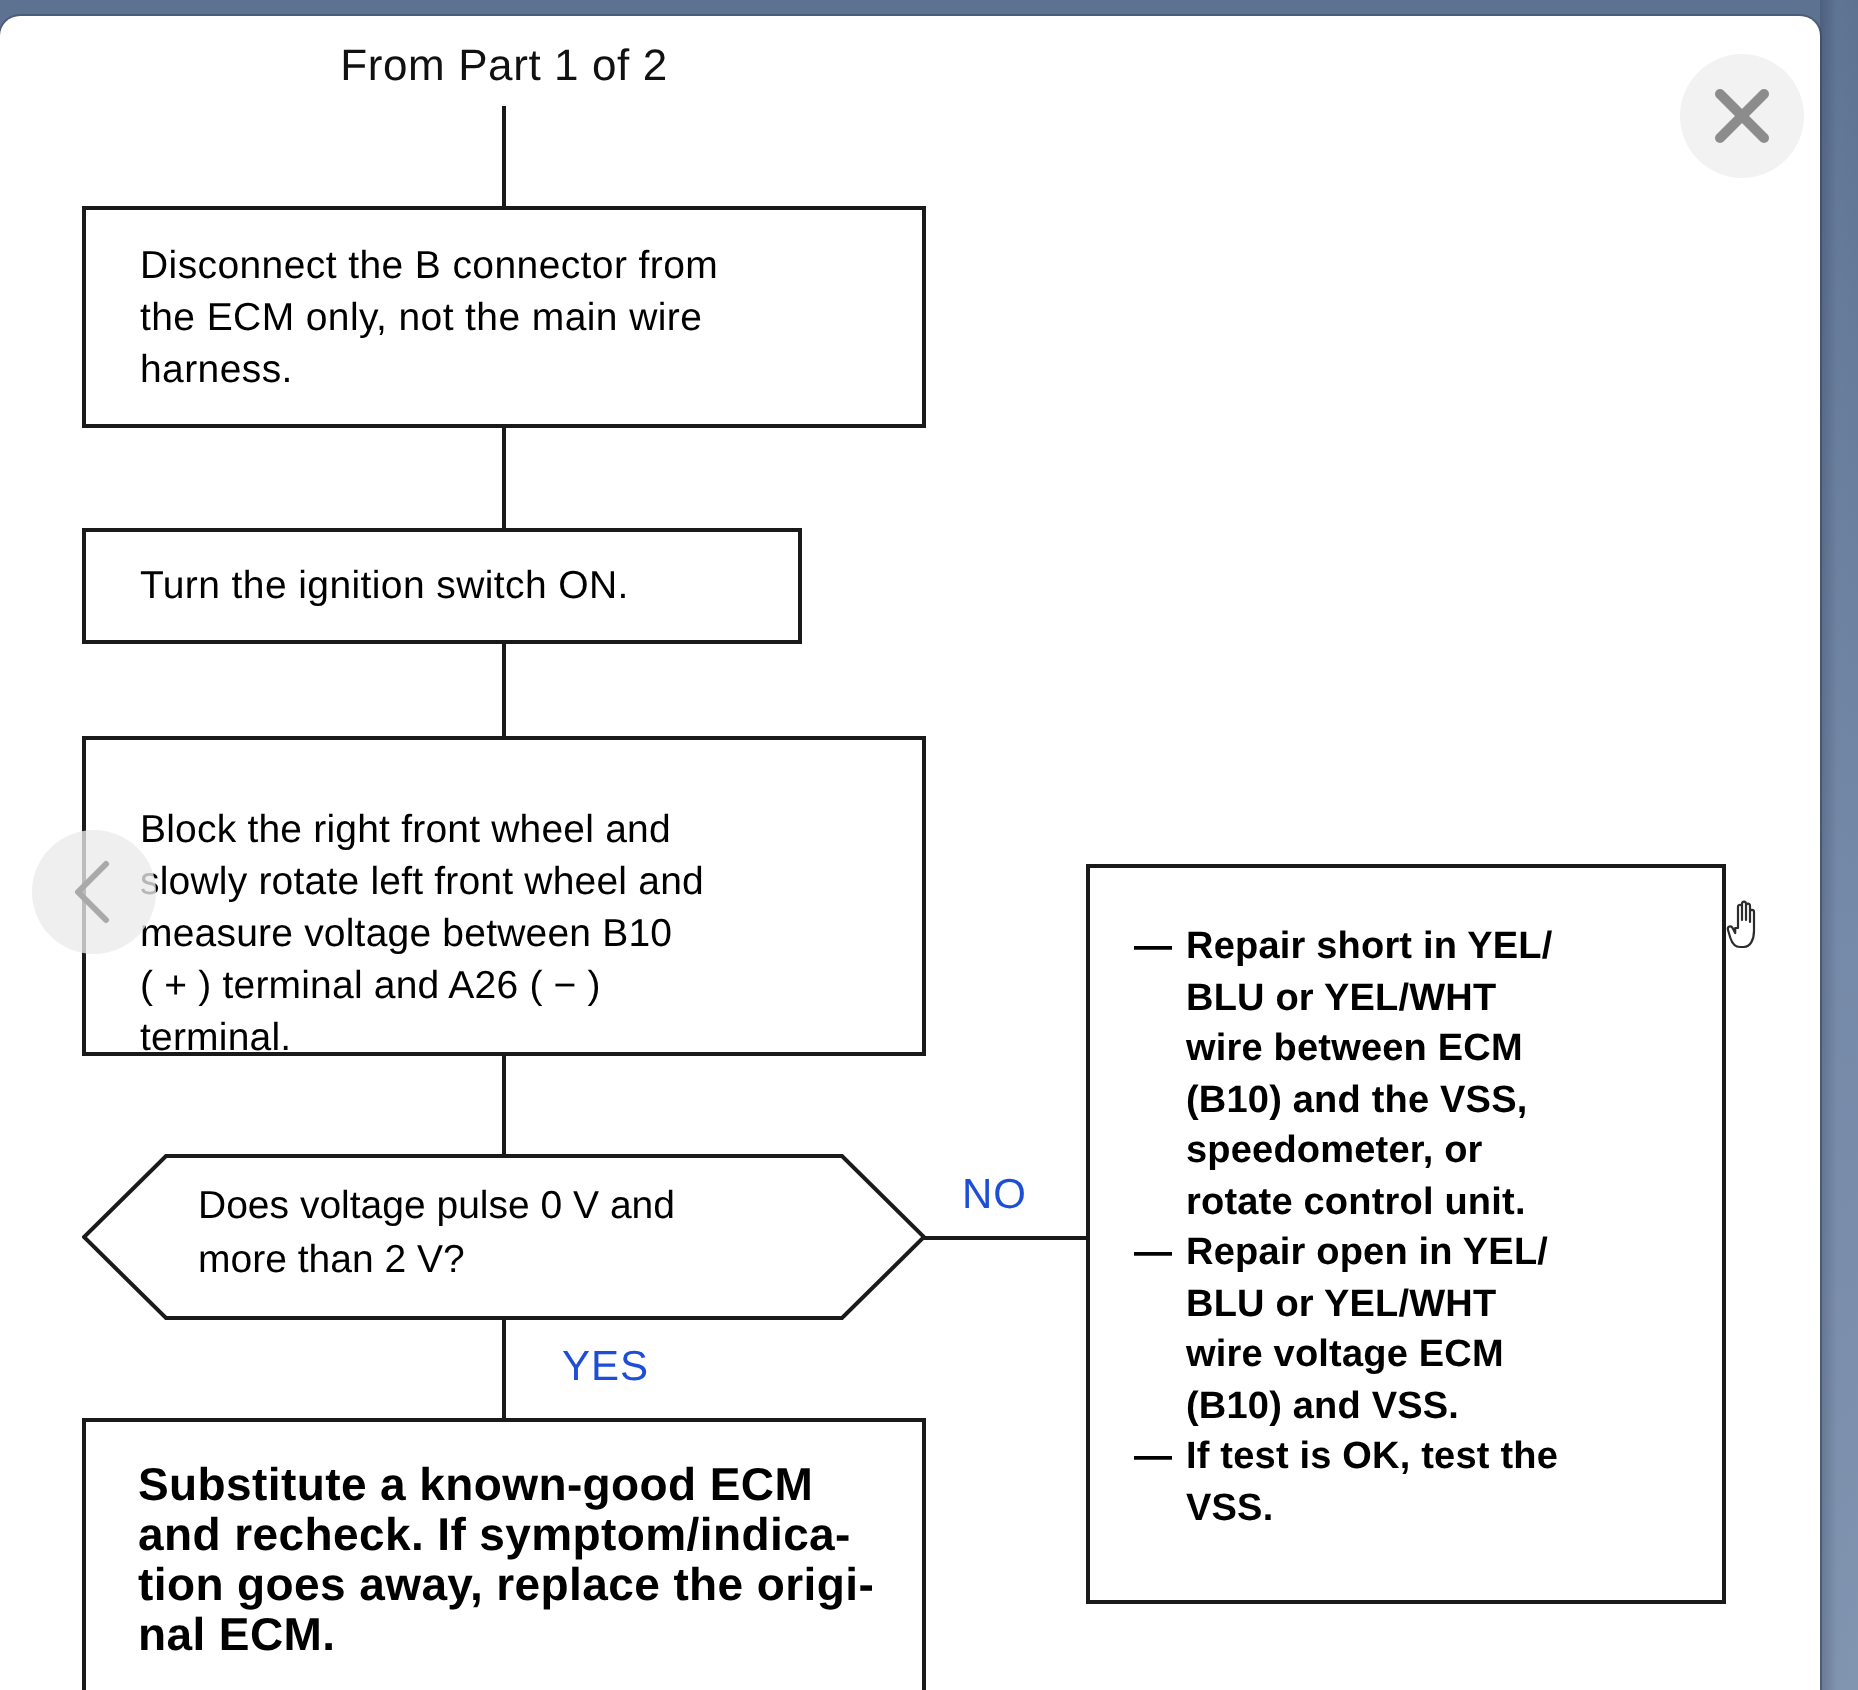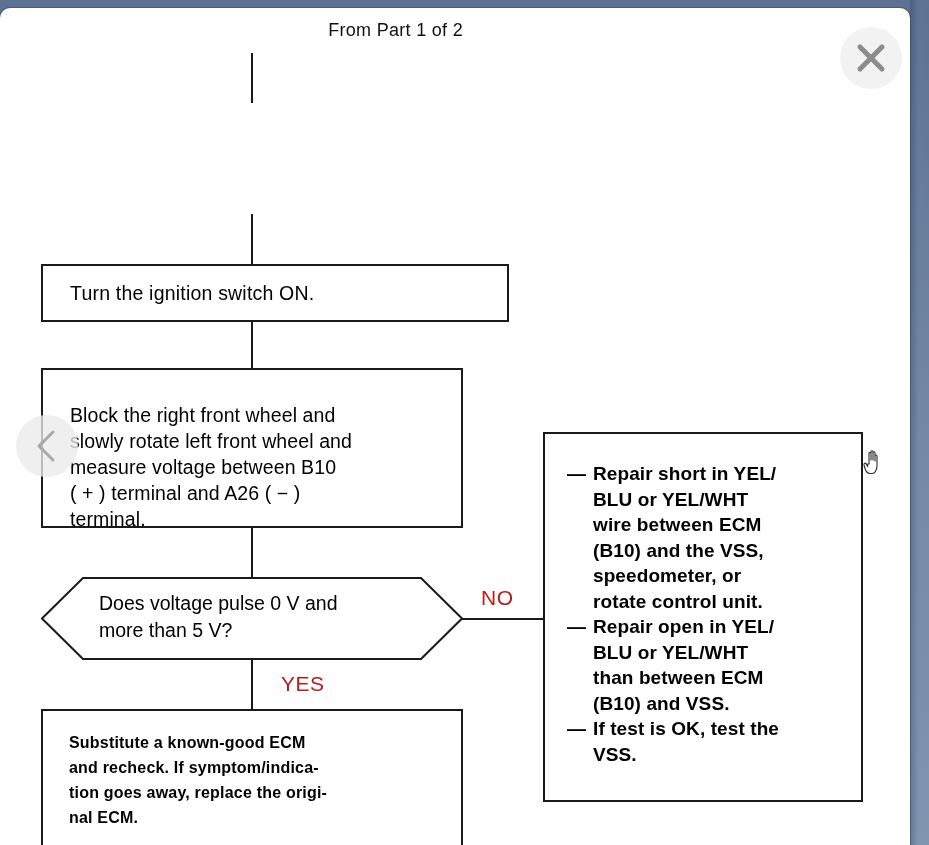--- a/index.html
+++ b/index.html
@@ -98,39 +98,39 @@
     white-space: pre-line;
   }
   .plain {
     font-weight: 400;
     font-size: 19.5px;
     line-height: 26px;
     letter-spacing: 0.2px;
   }
   .heavy {
     font-weight: 700;
-    font-size: 16px;
+    font-size: 23px;
     line-height: 25px;
     letter-spacing: 0.2px;
   }
 
   #node-from {
     position: absolute;
     left: 41px;
     top: 12px;
     width: 422px;
-    text-align: right;
-    font-size: 18px;
+    text-align: center;
+    font-size: 22px;
     font-weight: 400;
     color: #111;
     letter-spacing: 0.3px;
   }
 
   #node-disconnect { left: 41px;  top: 95px;  width: 422px; height: 111px; }
-  #node-ignition   { left: 41px;  top: 256px; width: 468px; height: 58px;  }
+  #node-ignition   { left: 41px;  top: 256px; width: 360px; height: 58px;  }
   #node-block      { left: 41px;  top: 360px; width: 422px; height: 160px; }
   #node-substitute { left: 41px;  top: 701px; width: 422px; height: 142px; }
 
   #node-block .txt       { letter-spacing: 0.1px; margin-top: 38px; }
   #node-substitute .txt  { padding-left: 26px; }
 
   
   #node-decision {
     position: absolute;
     left: 41px;
@@ -192,21 +192,21 @@
   .hline {
     position: absolute;
     height: 2px;
     background: #1a1a1a;
   }
 
   .edge-label {
     position: absolute;
     font-size: 21px;
     font-weight: 400;
-    color: #b91c1c;
+    color: #1d4ed8;
     letter-spacing: 0.5px;
   }
 
   
   #cursor {
     position: absolute;
     left: 862px;
     top: 440px;
     width: 22px;
     height: 28px;
@@ -219,20 +219,25 @@
 <div id="viewer">
 
   <div id="page-surface">
 
     <div id="diagram">
 
       <div id="node-from">From Part 1 of 2</div>
 
       <div class="vline" style="left:251px; top:45px; height:50px;"></div>
 
+      <div class="node" id="node-disconnect">
+        <div class="txt plain">Disconnect the B connector from
+the ECM only, not the main wire
+harness.</div>
+      </div>
 
       <div class="vline" style="left:251px; top:206px; height:50px;"></div>
 
       <div class="node" id="node-ignition">
         <div class="txt plain">Turn the ignition switch ON.</div>
       </div>
 
       <div class="vline" style="left:251px; top:314px; height:46px;"></div>
 
       <div class="node" id="node-block">
@@ -243,21 +248,21 @@
 terminal.</div>
       </div>
 
       <div class="vline" style="left:251px; top:520px; height:49px;"></div>
 
       <div id="node-decision">
         <svg width="422" height="83" viewBox="0 0 422 83">
           <polygon points="42,1 380,1 421,41.5 380,82 42,82 1,41.5" fill="#ffffff" stroke="#1a1a1a" stroke-width="2"></polygon>
         </svg>
         <div class="hex-text">Does voltage pulse 0 V and
-more than 5 V?</div>
+more than 2 V?</div>
       </div>
 
       <div class="hline" style="left:462px; top:610px; width:82px;"></div>
       <div class="edge-label" style="left:481px; top:578px;">NO</div>
 
       <div class="vline" style="left:251px; top:652px; height:49px;"></div>
       <div class="edge-label" style="left:281px; top:664px;">YES</div>
 
       <div class="node" id="node-substitute">
         <div class="txt heavy">Substitute  a  known-good  ECM
@@ -275,21 +280,21 @@
 wire  between  ECM
 (B10) and the VSS,
 speedometer,    or
 rotate control unit.</span>
         </div>
 
         <div class="repair-item">
           <span class="repair-dash">—</span>
           <span class="repair-text">Repair open in YEL/
 BLU   or   YEL/WHT
-than  between  ECM
+wire  voltage  ECM
 (B10) and VSS.</span>
         </div>
 
         <div class="repair-item">
           <span class="repair-dash">—</span>
           <span class="repair-text">If test is OK, test the
 VSS.</span>
         </div>
 
       </div>

